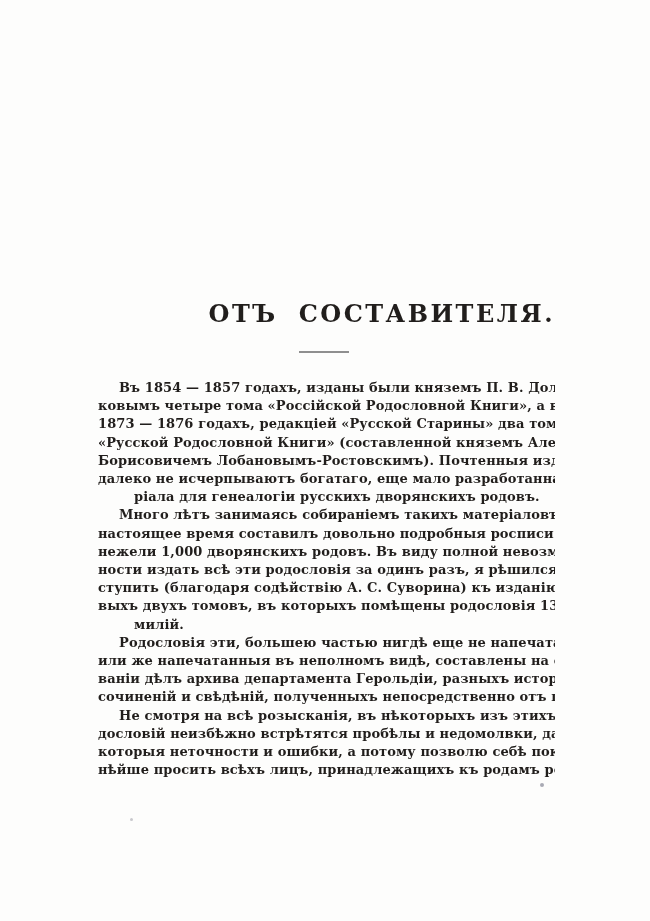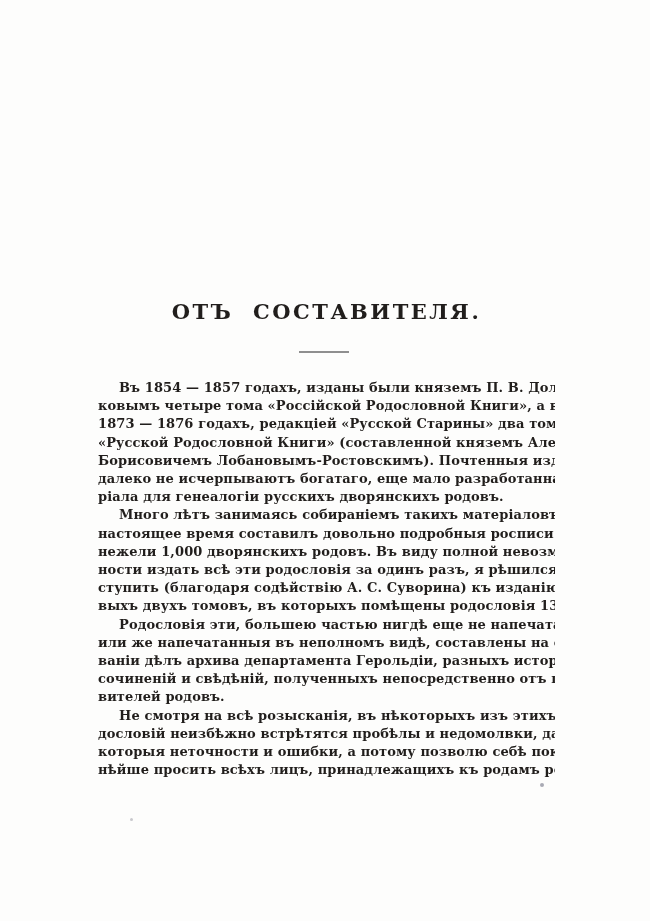--- a/index.html
+++ b/index.html
@@ -16,22 +16,22 @@
     overflow:hidden;
     font-family:"DejaVu Serif", serif;
     color:var(--ink);
   }
   .heading{
     position:absolute;
     left:98px;
     top:299px;
     width:457px;
     margin:0;
-    text-align:center;
-    font-size:21px;
+    text-align:right;
+    font-size:24px;
     font-weight:bold;
     letter-spacing:2.5px;
     word-spacing:10px;
     color:var(--ink);
   }
   .divider{
     position:absolute;
     left:299px;
     top:351px;
     width:50px;
@@ -50,20 +50,21 @@
   }
   .paragraph{margin:0;padding:0;overflow:hidden;}
   .paragraph .text-line{
     text-align:justify;
     text-align-last:justify;
     white-space:nowrap;
   }
   .paragraph .text-line.last-line{
     text-align-last:left;
     white-space:normal;
+    margin-left:36px;
   }
   .paragraph .text-line:first-child{text-indent:21px;}
   .speck{position:absolute;border-radius:50%;}
   .speck-1{left:540px;top:783px;width:4px;height:4px;background:#a9aab4;}
   .speck-2{left:130px;top:818px;width:3px;height:3px;background:#c9c9cd;}
 </style>
 </head>
 <body>
 
 <div class="scan-page">
@@ -79,27 +80,27 @@
         <div class="text-line">далеко не исчерпываютъ богатаго, еще мало разработаннаго мате-</div>
         <div class="text-line last-line">ріала для генеалогіи русскихъ дворянскихъ родовъ.</div>
       </div>
     <div class="paragraph">
         <div class="text-line">Много лѣтъ занимаясь собираніемъ такихъ матеріаловъ, я по</div>
         <div class="text-line">настоящее время составилъ довольно подробныя росписи болѣе</div>
         <div class="text-line">нежели 1,000 дворянскихъ родовъ. Въ виду полной невозмож-</div>
         <div class="text-line">ности издать всѣ эти родословія за одинъ разъ, я рѣшился при-</div>
         <div class="text-line">ступить (благодаря содѣйствію А. С. Суворина) къ изданію пер-</div>
         <div class="text-line">выхъ двухъ томовъ, въ которыхъ помѣщены родословія 130 фа-</div>
+        <div class="text-line last-line">милій.</div>
       </div>
     <div class="paragraph">
         <div class="text-line">Родословія эти, большею частью нигдѣ еще не напечатанныя</div>
         <div class="text-line">или же напечатанныя въ неполномъ видѣ, составлены на осно-</div>
         <div class="text-line">ваніи дѣлъ архива департамента Герольдіи, разныхъ историческихъ</div>
         <div class="text-line">сочиненій и свѣдѣній, полученныхъ непосредственно отъ предста-</div>
-        <div class="text-line last-line">вителей родовъ.</div>
       </div>
     <div class="paragraph">
         <div class="text-line">Не смотря на всѣ розысканія, въ нѣкоторыхъ изъ этихъ ро-</div>
         <div class="text-line">дословій неизбѣжно встрѣтятся пробѣлы и недомолвки, даже нѣ-</div>
         <div class="text-line">которыя неточности и ошибки, а потому позволю себѣ покор-</div>
         <div class="text-line">нѣйше просить всѣхъ лицъ, принадлежащихъ къ родамъ росписи</div>
       </div>
   </div>
   <div class="speck speck-1"></div>
   <div class="speck speck-2"></div>

